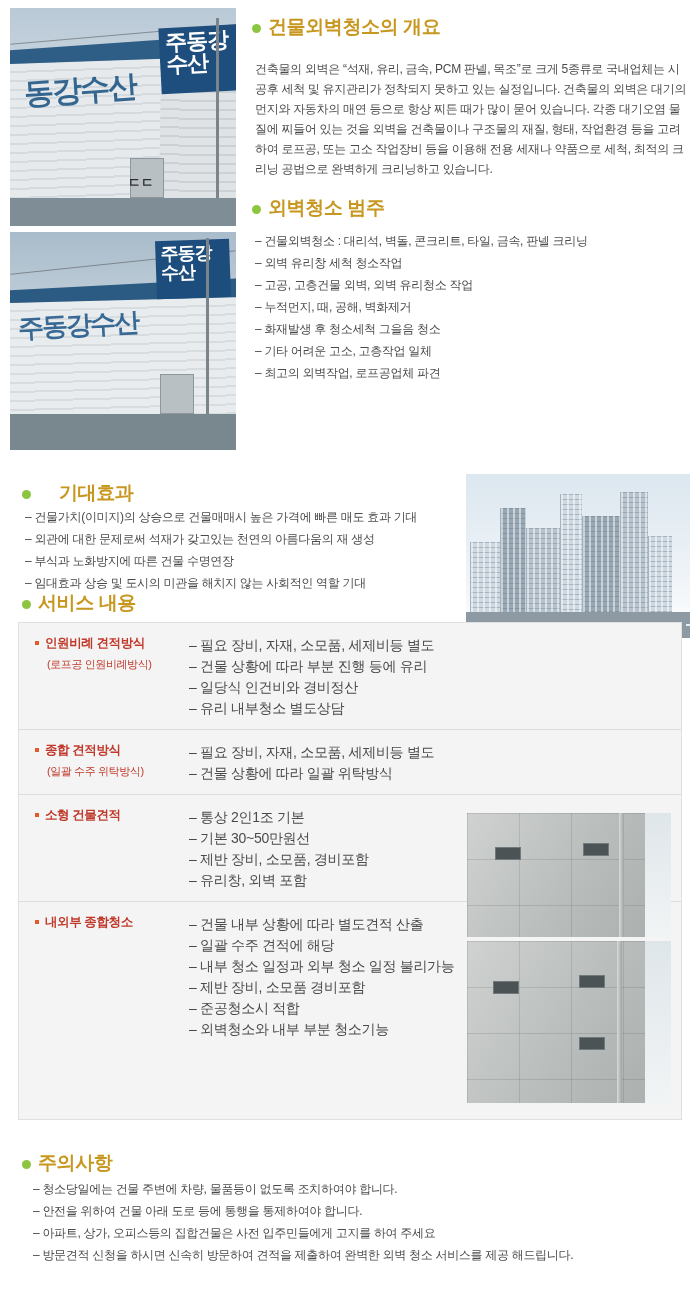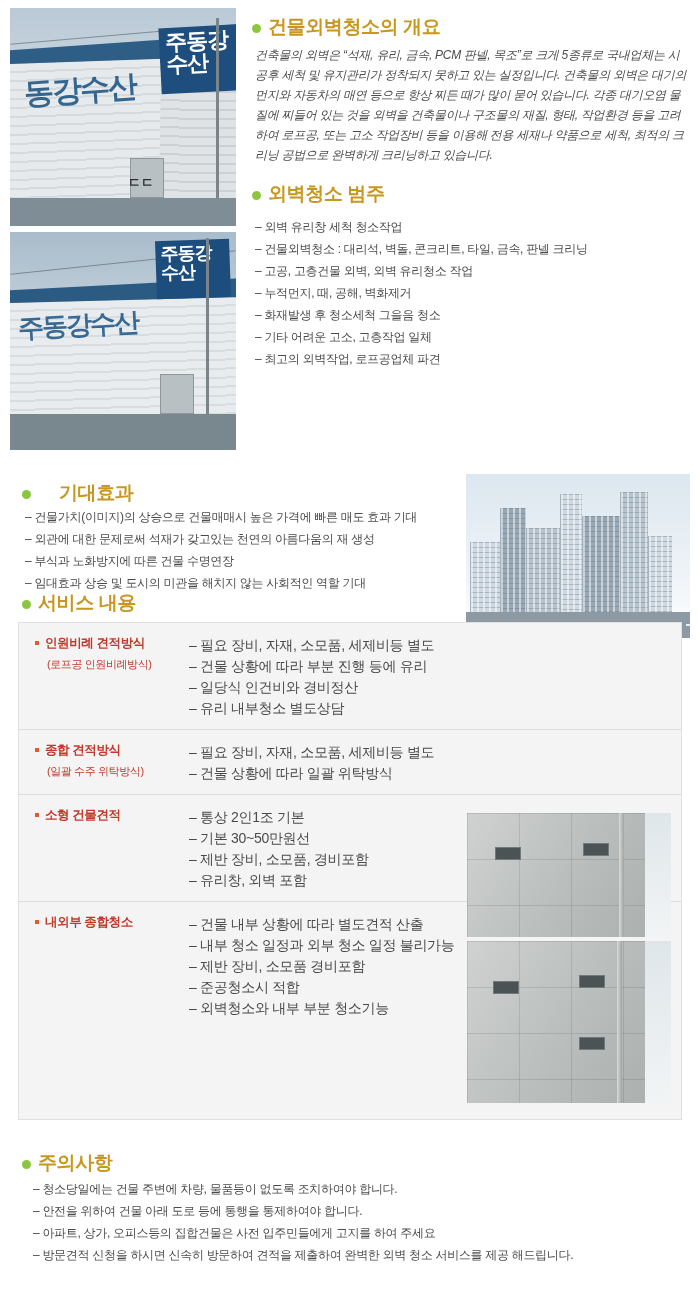--- a/index.html
+++ b/index.html
@@ -170,23 +170,22 @@
     background: #79878f;
   }
 
   #top-right {
     position: absolute;
     left: 252px;
     top: 14px;
     width: 436px;
   }
   #overview-text {
-    margin: 5px 0 0 3px;
+    margin: 19px 0 0 3px;
     width: 432px;
-    font-style: italic;
   }
   #scope-head { margin-top: 16px; }
   #scope-list { margin: 9px 0 0 3px; }
 
   
   #effect-block {
     position: absolute;
     left: 0;
     top: 470px;
     width: 700px;
@@ -353,22 +352,22 @@
       <span class="bullet-dot"></span>
       <span class="sec-title">건물외벽청소의 개요</span>
     </div>
     <div class="body-text" id="overview-text">건축물의 외벽은 “석재, 유리, 금속, PCM 판넬, 목조”로 크게 5종류로 국내업체는 시공후 세척 및 유지관리가 정착되지 못하고 있는 실정입니다. 건축물의 외벽은 대기의 먼지와 자동차의 매연 등으로 항상 찌든 때가 많이 묻어 있습니다. 각종 대기오염 물질에 찌들어 있는 것을 외벽을 건축물이나 구조물의 재질, 형태, 작업환경 등을 고려하여 로프공, 또는 고소 작업장비 등을 이용해 전용 세재나 약품으로 세척, 최적의 크리닝 공법으로 완벽하게 크리닝하고 있습니다.</div>
 
     <div class="sec-head" id="scope-head">
       <span class="bullet-dot"></span>
       <span class="sec-title">외벽청소 범주</span>
     </div>
     <ul class="dash-list" id="scope-list">
+      <li>– 건물외벽청소 : 대리석, 벽돌, 콘크리트, 타일, 금속, 판넬 크리닝</li>
       <li>– 외벽 유리창 세척 청소작업</li>
-      <li>– 건물외벽청소 : 대리석, 벽돌, 콘크리트, 타일, 금속, 판넬 크리닝</li>
       <li>– 고공, 고층건물 외벽, 외벽 유리청소 작업</li>
       <li>– 누적먼지, 때, 공해, 벽화제거</li>
       <li>– 화재발생 후 청소세척 그을음 청소</li>
       <li>– 기타 어려운 고소, 고층작업 일체</li>
       <li>– 최고의 외벽작업, 로프공업체 파견</li>
     </ul>
   </div>
 </div>
 
 <div id="effect-block">
@@ -470,20 +469,21 @@
   <div class="svc-row">
     <div class="svc-left">
       <div class="lbl">
         <span class="sq-dot"></span>
         <span class="svc-name">내외부 종합청소</span>
       </div>
     </div>
     <div class="svc-right">
       <ul>
         <li>– 건물 내부 상황에 따라 별도견적 산출</li>
+        <li>– 일괄 수주 견적에 해당</li>
         <li>– 내부 청소 일정과 외부 청소 일정 불리가능</li>
         <li>– 제반 장비, 소모품 경비포함</li>
         <li>– 준공청소시 적합</li>
         <li>– 외벽청소와 내부 부분 청소기능</li>
       </ul>
     </div>
   </div>
 
   <div class="svc-photo" id="svc-photo-1">
     <div class="pan"></div>

